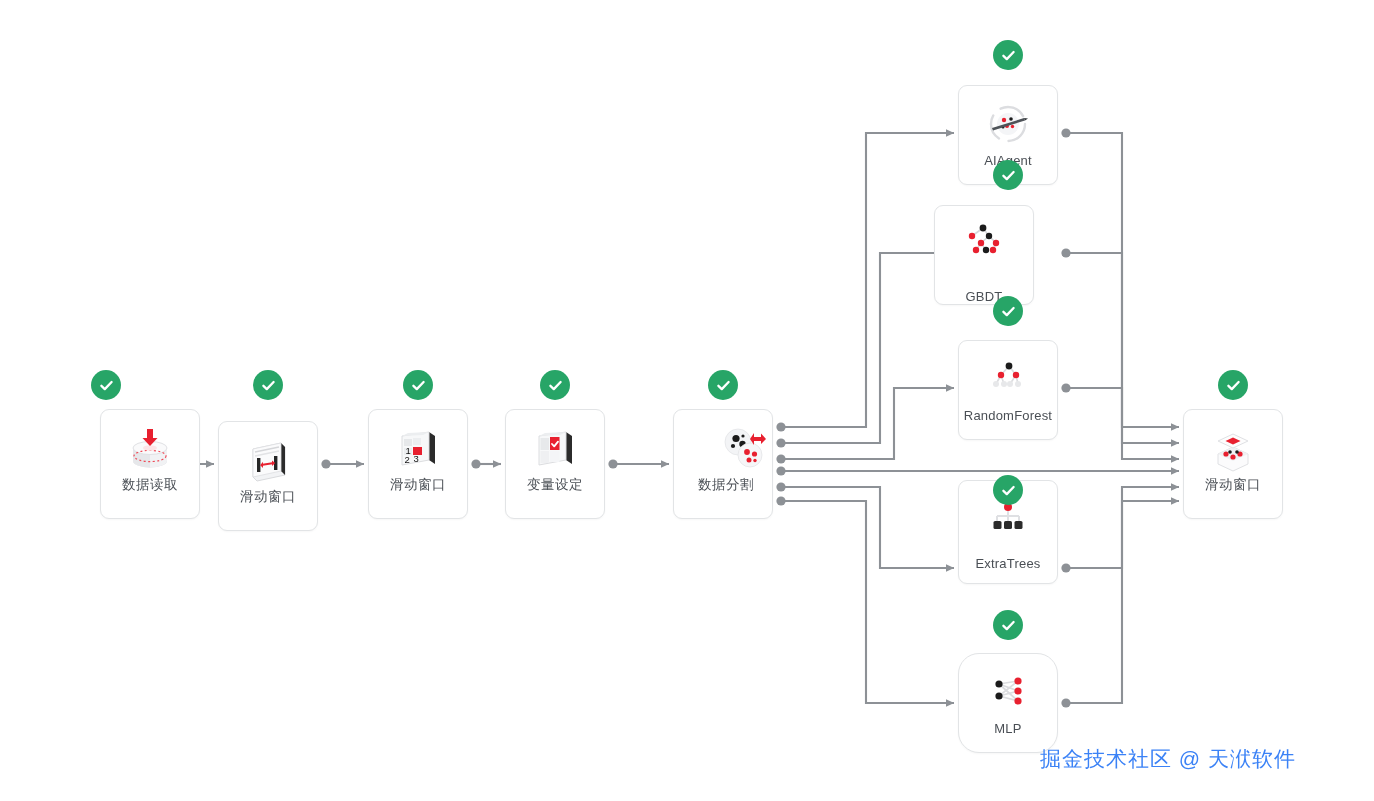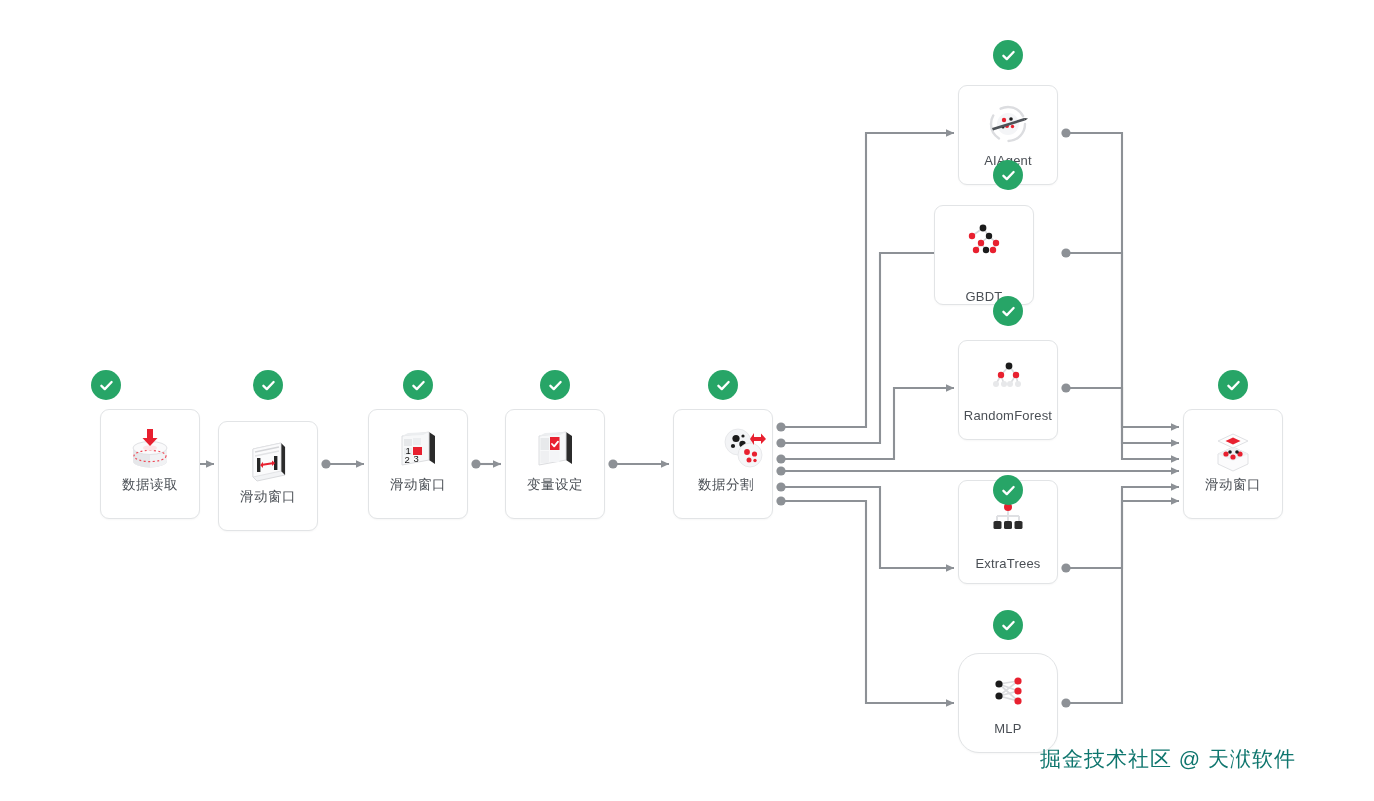--- a/index.html
+++ b/index.html
@@ -66,21 +66,21 @@
     background:#27a567;
     display:flex;
     align-items:center;
     justify-content:center;
     z-index:6;
   }
   .badge svg{display:block;}
   .watermark{
     position:absolute;
     font-size:21px;
-    color:#0f766e;
+    color:#3b82f6;
     letter-spacing:1px;
     white-space:nowrap;
     user-select:none;
   }
 </style>
 </head>
 <body>
 
 <div id="canvas">
 

